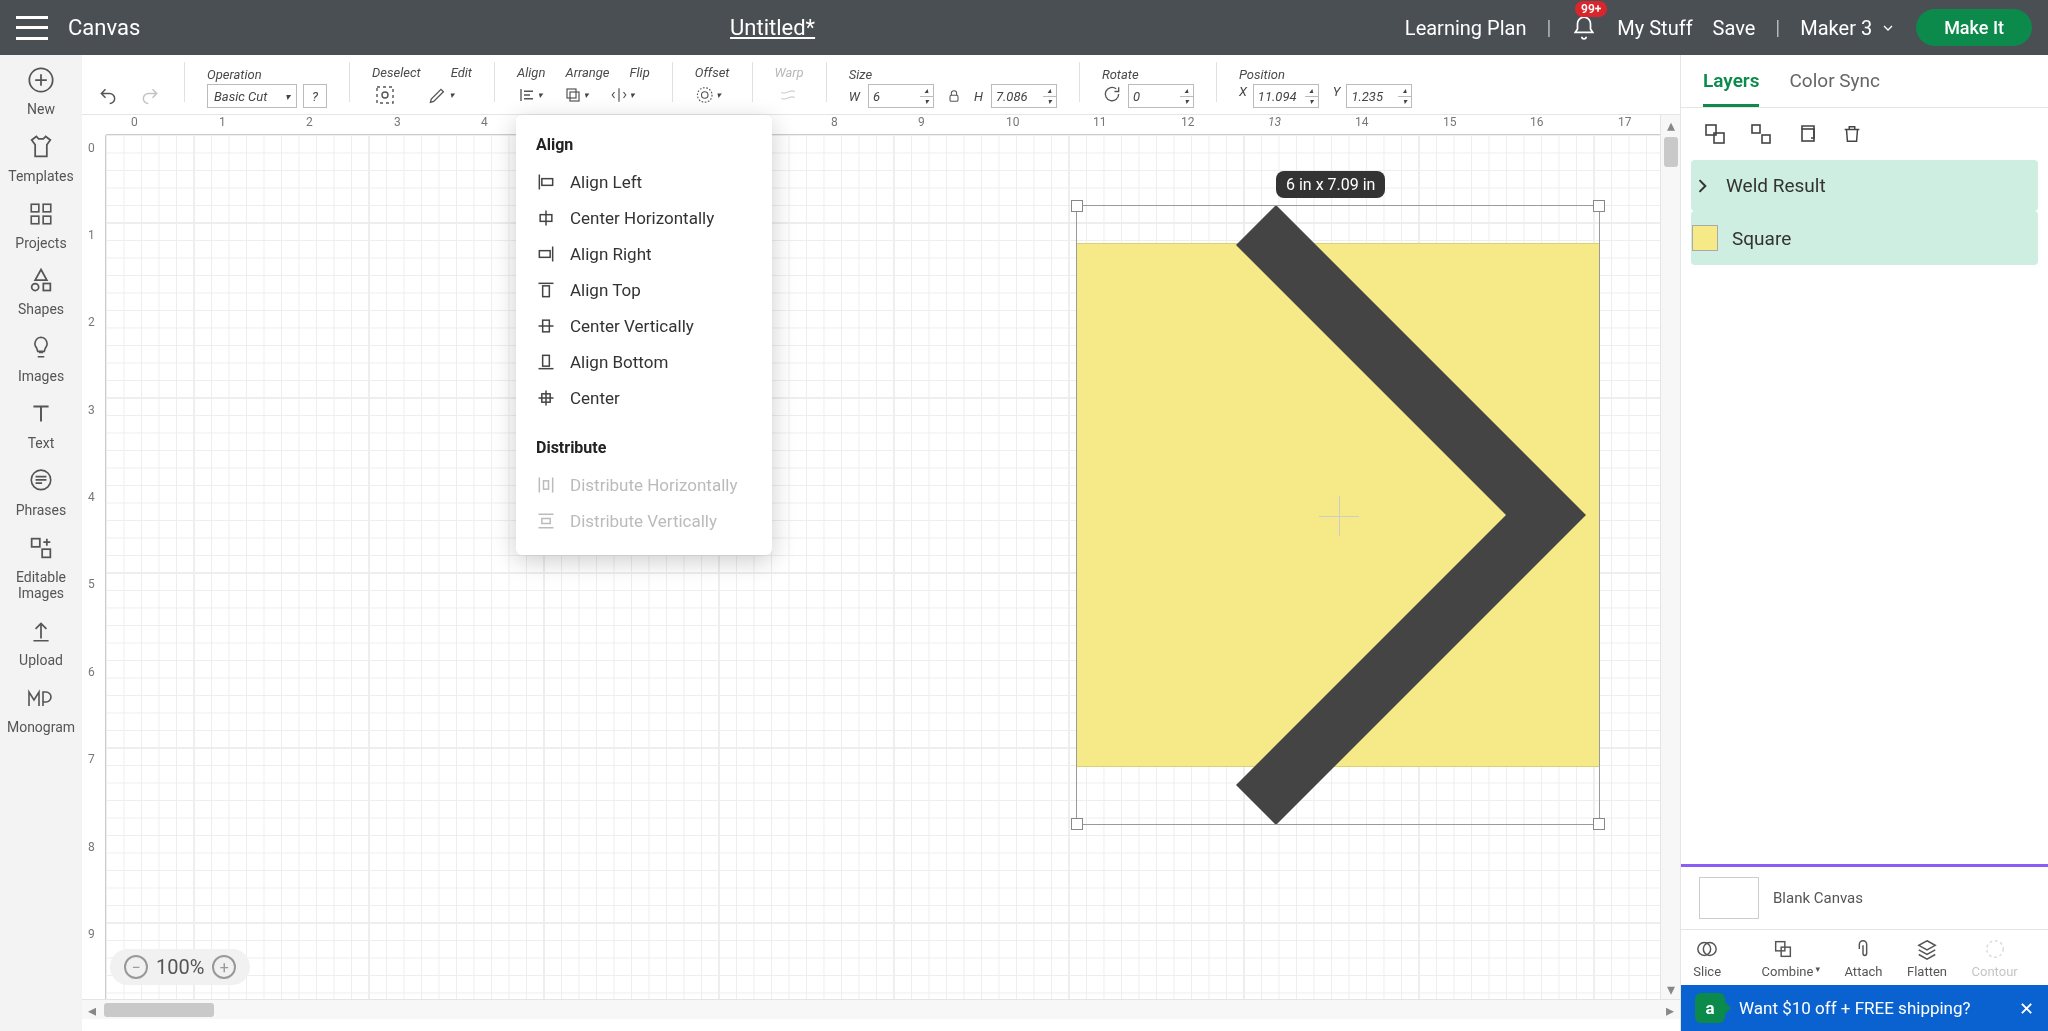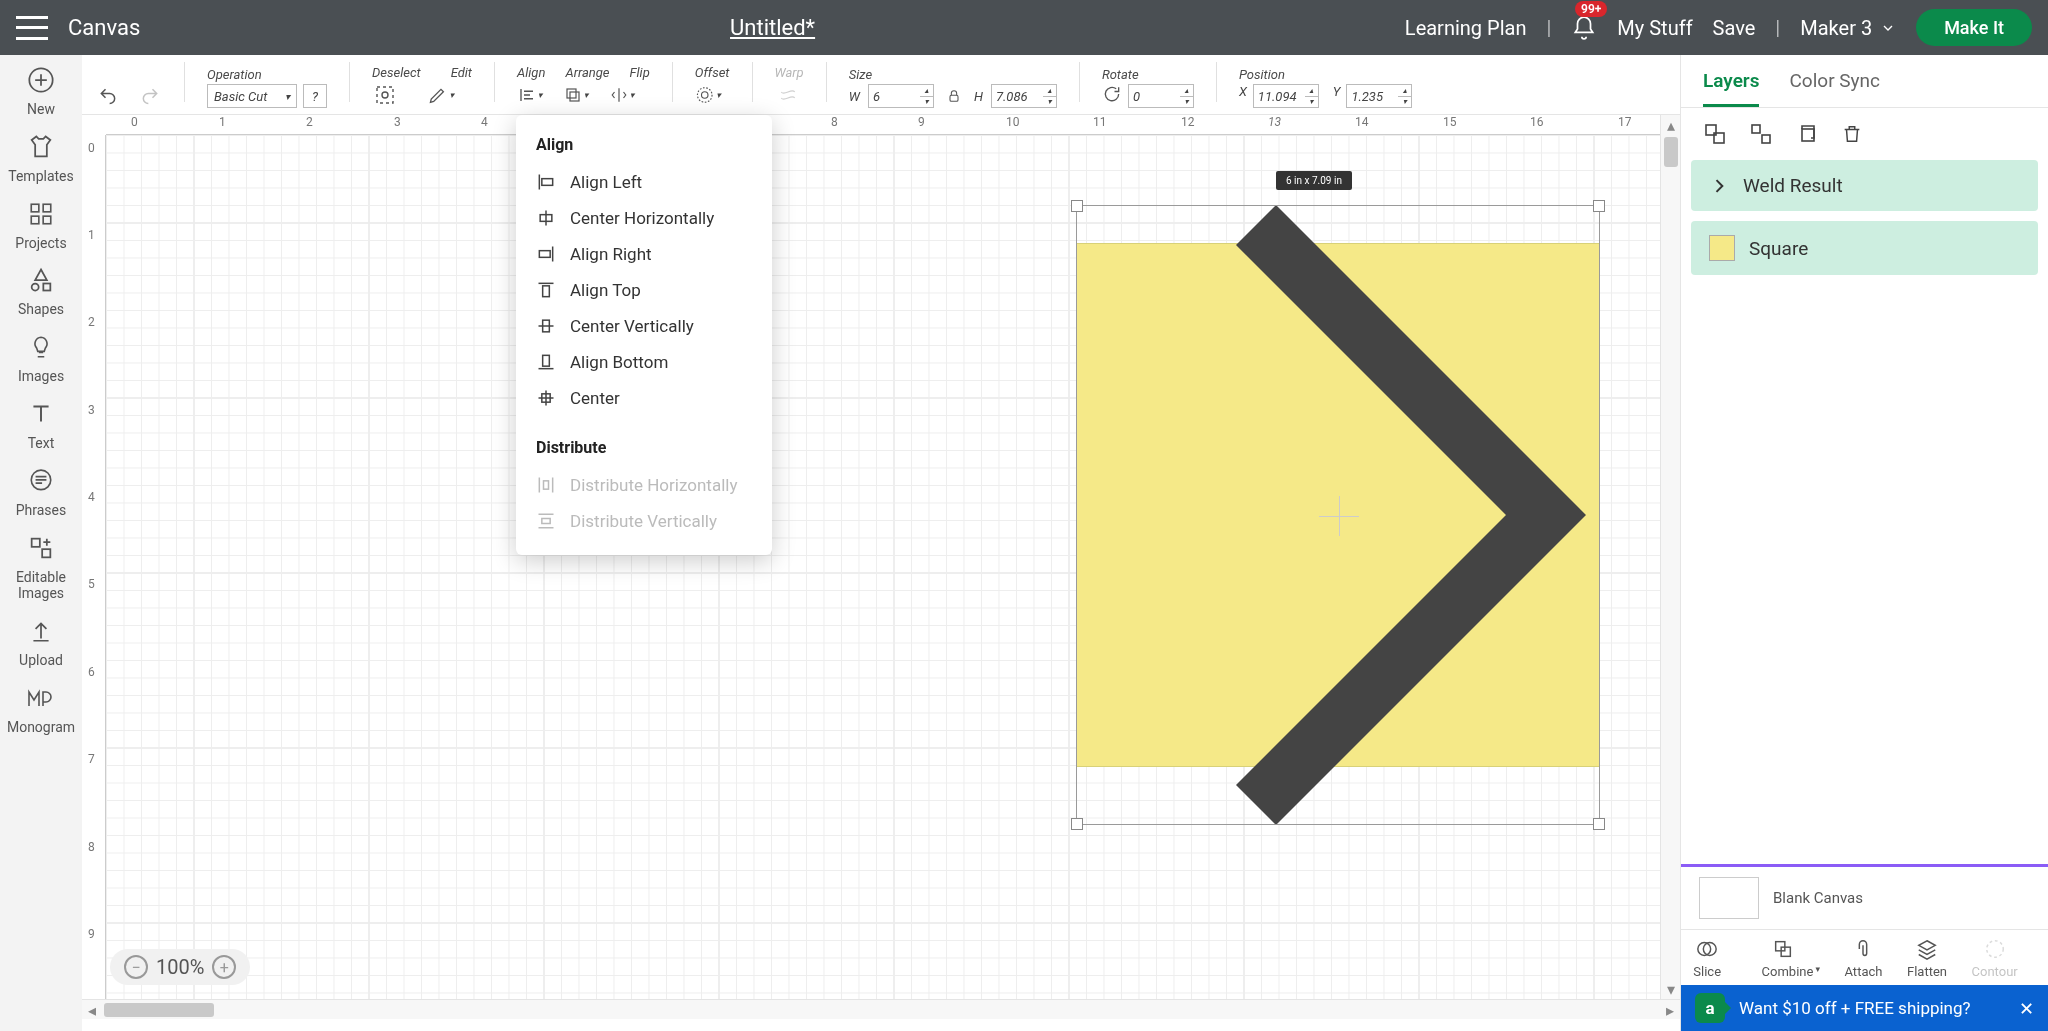--- a/index.html
+++ b/index.html
@@ -49,21 +49,21 @@
   .grid { position:absolute; left:24px; top:20px; right:0; bottom:0;
     background-image:
       linear-gradient(#eee 1px, transparent 1px),
       linear-gradient(90deg, #eee 1px, transparent 1px),
       linear-gradient(#ddd 1px, transparent 1px),
       linear-gradient(90deg, #ddd 1px, transparent 1px);
     background-size: 17.5px 17.5px, 17.5px 17.5px, 87.5px 87.5px, 87.5px 87.5px;
   }
   .selection-box { position:absolute; border:1px solid #9a9a9a; }
   .sel-handle { position:absolute; width:12px; height:12px; border:1px solid #888; background:#fff; }
-  .size-badge { position:absolute; background:#333; color:#fff; font-size:10px; padding:4px 10px; border-radius:2px; }
+  .size-badge { position:absolute; background:#333; color:#fff; font-size:16px; padding:4px 10px; border-radius:8px; }
   .yellow-square { position:absolute; background:#f5e988; border:1px solid #d8d178; }
   .chevron-shape { position:absolute; }
   .cross1 { position:absolute; width:40px; height:1px; background:#ccc; }
   .cross2 { position:absolute; width:1px; height:40px; background:#ccc; }
 
   
   .dropdown { position:absolute; left:516px; top:115px; width:256px; background:#fff; border-radius:6px; box-shadow:0 6px 24px rgba(0,0,0,.2); padding:16px 0; z-index:50; }
   .dropdown h4 { font-size:16px; font-weight:700; padding:4px 20px 10px 20px; color:#222; }
   .dropdown .menu-item { display:flex; align-items:center; gap:14px; padding:8px 20px; font-size:17px; color:#333; cursor:pointer; }
   .dropdown .menu-item.disabled { color:#bbb; cursor:default; }
@@ -81,21 +81,21 @@
   .vscroll .thumb { position:absolute; top:22px; left:3px; width:14px; height:30px; background:#c9c9c9; border-radius:3px; }
   .vscroll .arrow { position:absolute; left:0; width:20px; height:20px; display:flex;align-items:center;justify-content:center;color:#888; }
 
   
   .right-panel { position:absolute; right:0; top:55px; bottom:0; width:368px; background:#fff; border-left:1px solid #e5e5e5; display:flex; flex-direction:column; }
   .panel-tabs { display:flex; gap:30px; padding: 14px 22px 0 22px; border-bottom:1px solid #e5e5e5; }
   .panel-tab { font-size:19px; padding-bottom:12px; color:#666; cursor:pointer; }
   .panel-tab.active { color:#0b8a4b; border-bottom:3px solid #0b8a4b; font-weight:600; }
   .panel-toolbar { display:flex; gap:22px; padding:14px 22px; align-items:center; }
   .layers-list { flex:1; overflow:auto; padding:0 10px; }
-  .layer-item { background:#cdeee0; border-radius:4px; padding:14px 18px; margin-bottom:10px; display:flex; align-items:center; gap:14px; font-size:19px; color:#333; }
+  .layer-item { background:#cdeee0; border-radius:4px; padding:14px 1px; display:flex; align-items:center; gap:14px; font-size:19px; color:#333; }
   .layer-swatch { width:26px; height:26px; border:1px solid #aaa; }
   .panel-bottom { border-top:3px solid #8b5cf6; }
   .blank-canvas { display:flex; align-items:center; gap:14px; padding:10px 18px; font-size:15px; color:#555; }
   .blank-sw { width:60px; height:42px; border:1px solid #ccc; background:#fff; }
   .action-row { display:flex; justify-content:space-around; padding:8px 18px 6px 0; border-top:1px solid #e5e5e5; }
   .action-item { display:flex; flex-direction:column; align-items:center; gap:4px; font-size:13px; color:#555; }
   .action-item.dis { opacity:.35; }
   .promo { background:#0a62d0; color:#fff; display:flex; align-items:center; padding:8px 14px; gap:14px; font-size:17px; }
   .promo-badge { background:#0b8a4b; width:30px; height:30px; border-radius:6px; display:flex;align-items:center;justify-content:center; font-weight:700; position:relative;}
   .promo-badge::after{content:""; position:absolute; right:-6px; top:50%; transform:translateY(-50%); border-left:6px solid #0b8a4b; border-top:6px solid transparent; border-bottom:6px solid transparent;}

